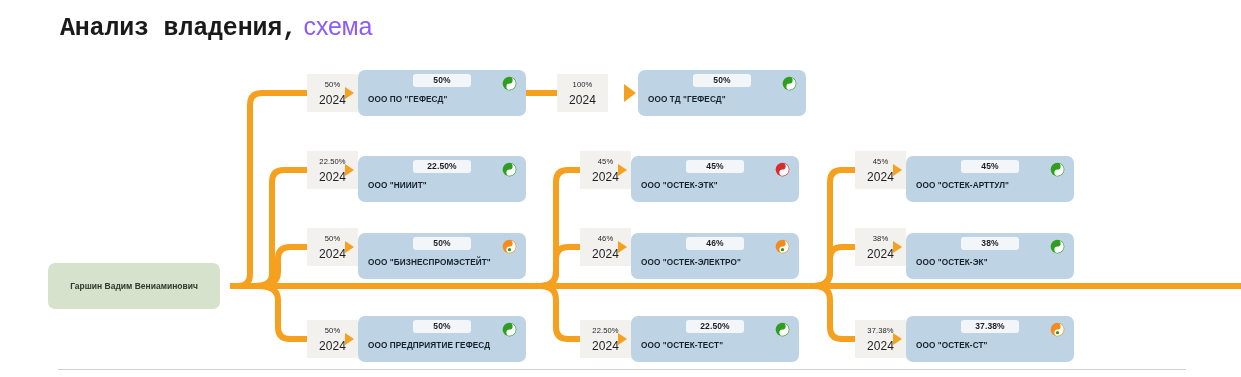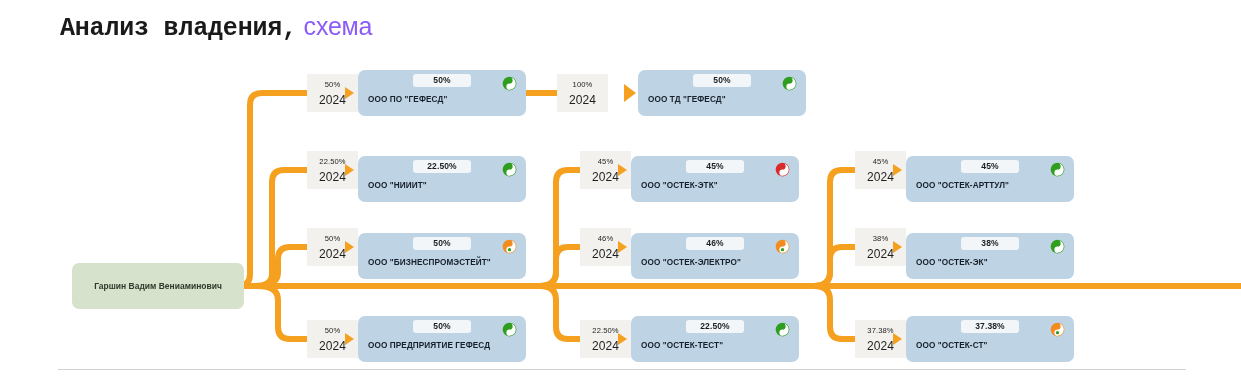--- a/index.html
+++ b/index.html
@@ -36,21 +36,21 @@
   #connectors {
     position: absolute;
     left: 0; top: 0;
     width: 1241px; height: 377px;
     pointer-events: none;
   }
 
   
   .root-node {
     position: absolute;
-    left: 72px;
+    left: 48px;
     top: 263px;
     width: 172px;
     height: 46px;
     background: #d7e2cc;
     border-radius: 7px;
     display: flex;
     align-items: center;
     justify-content: center;
     padding: 0 9px;
   }

